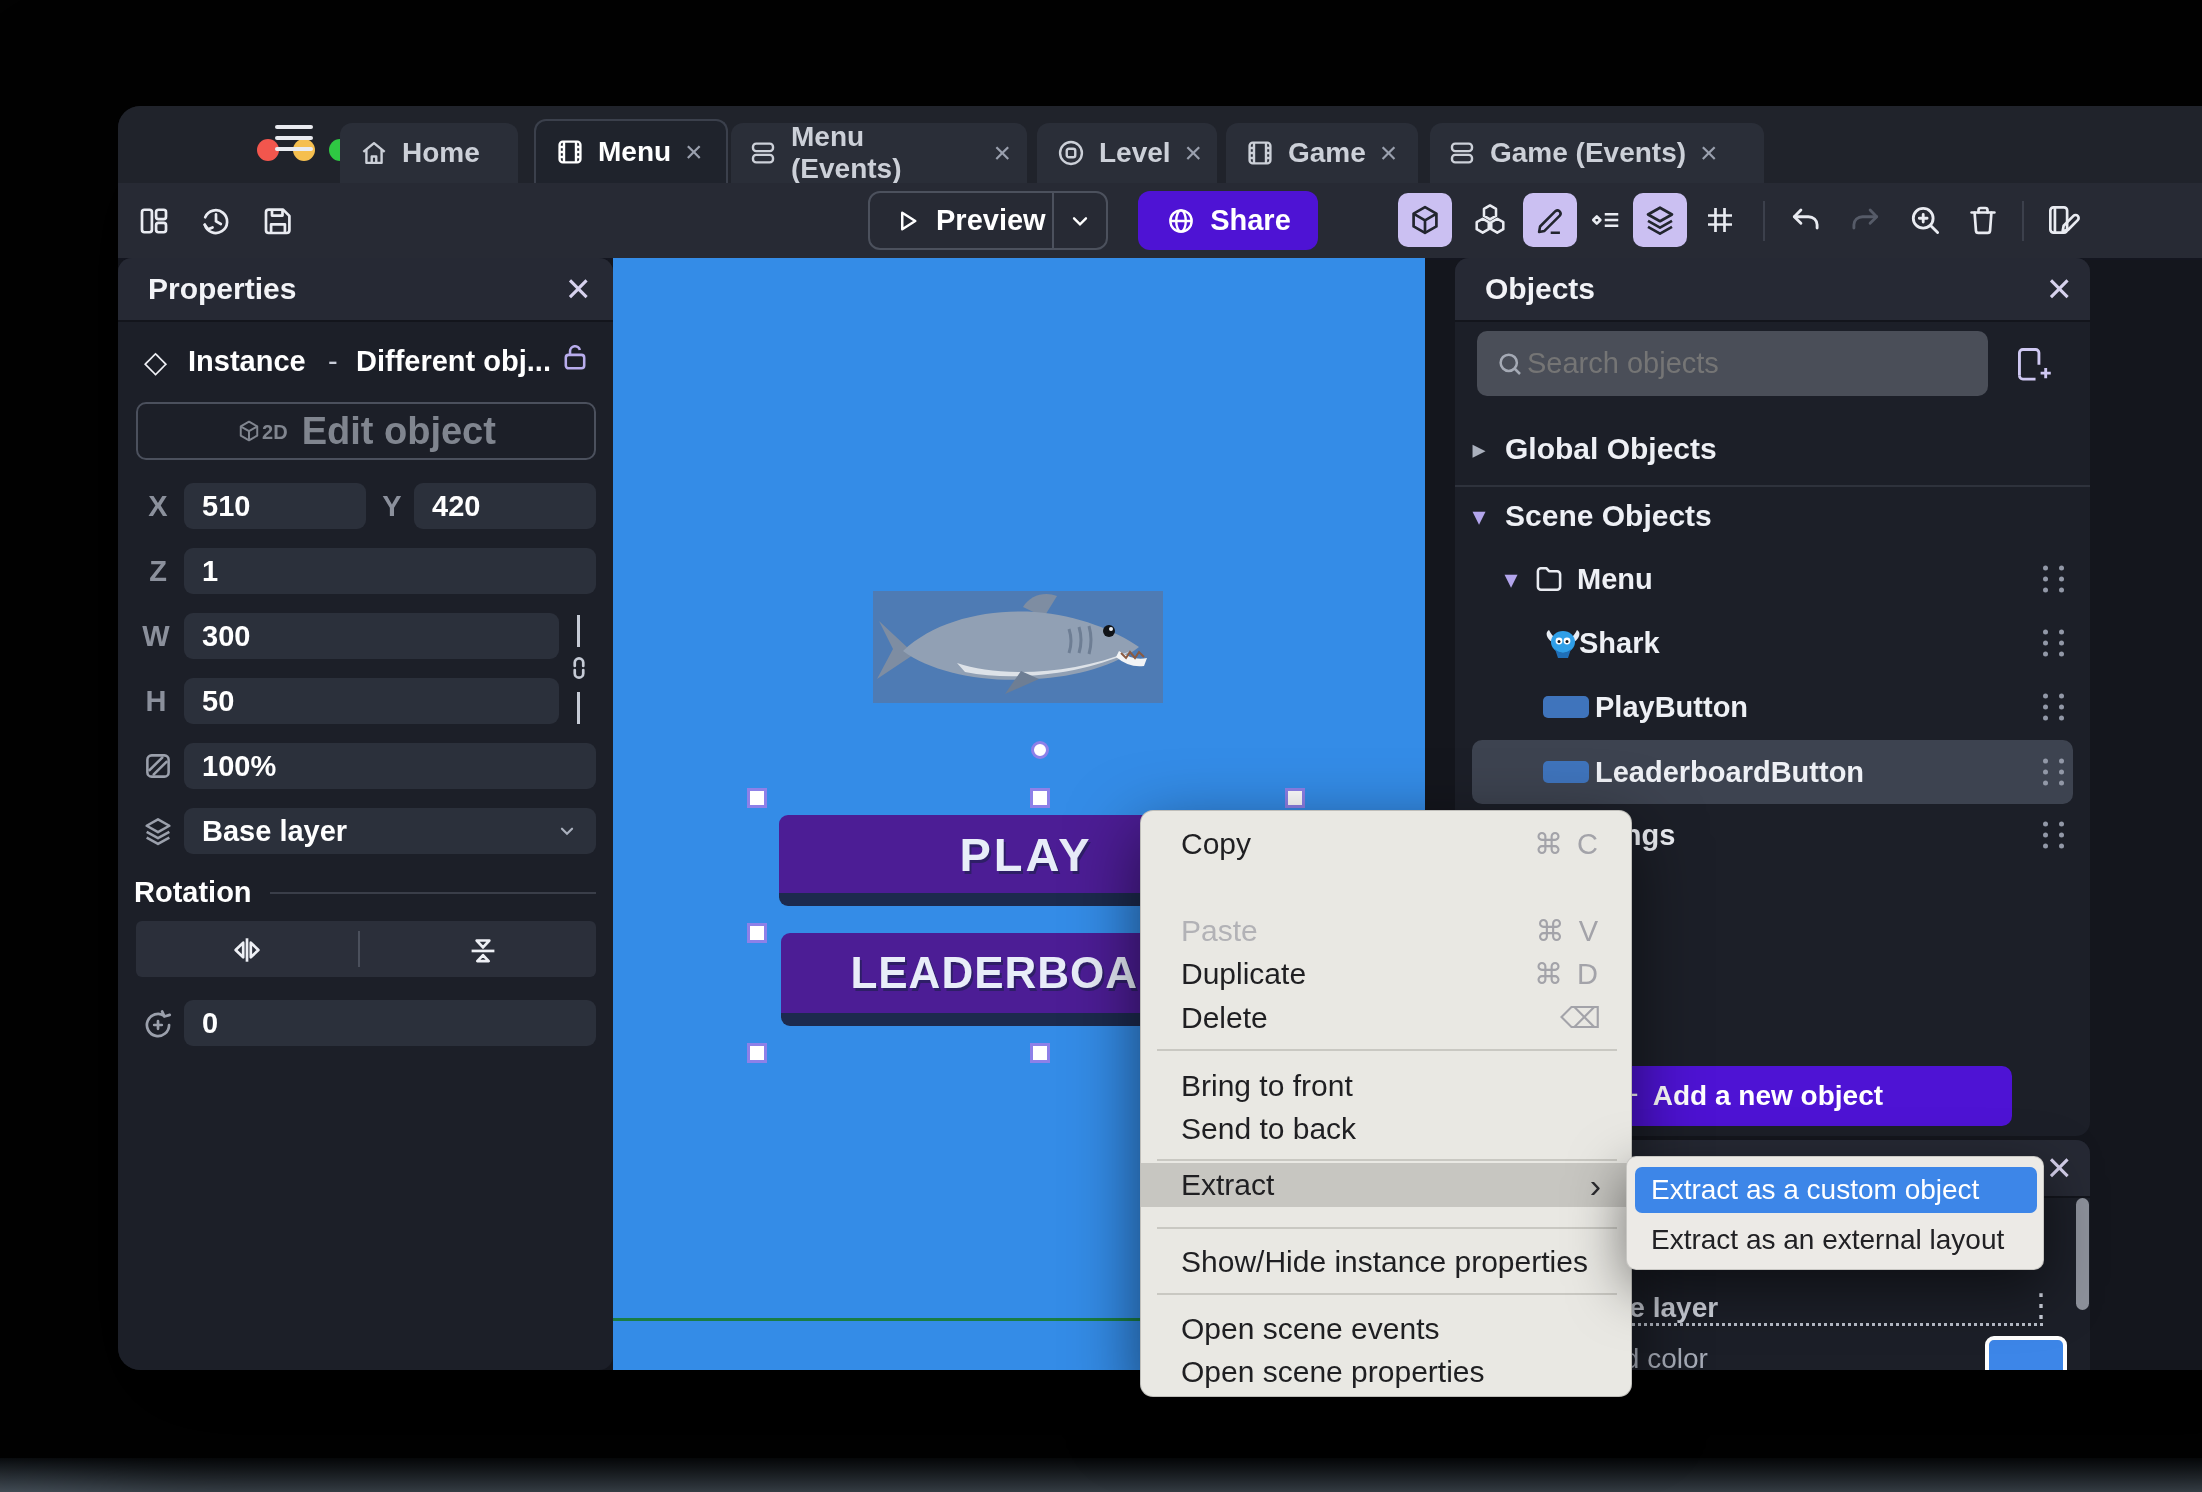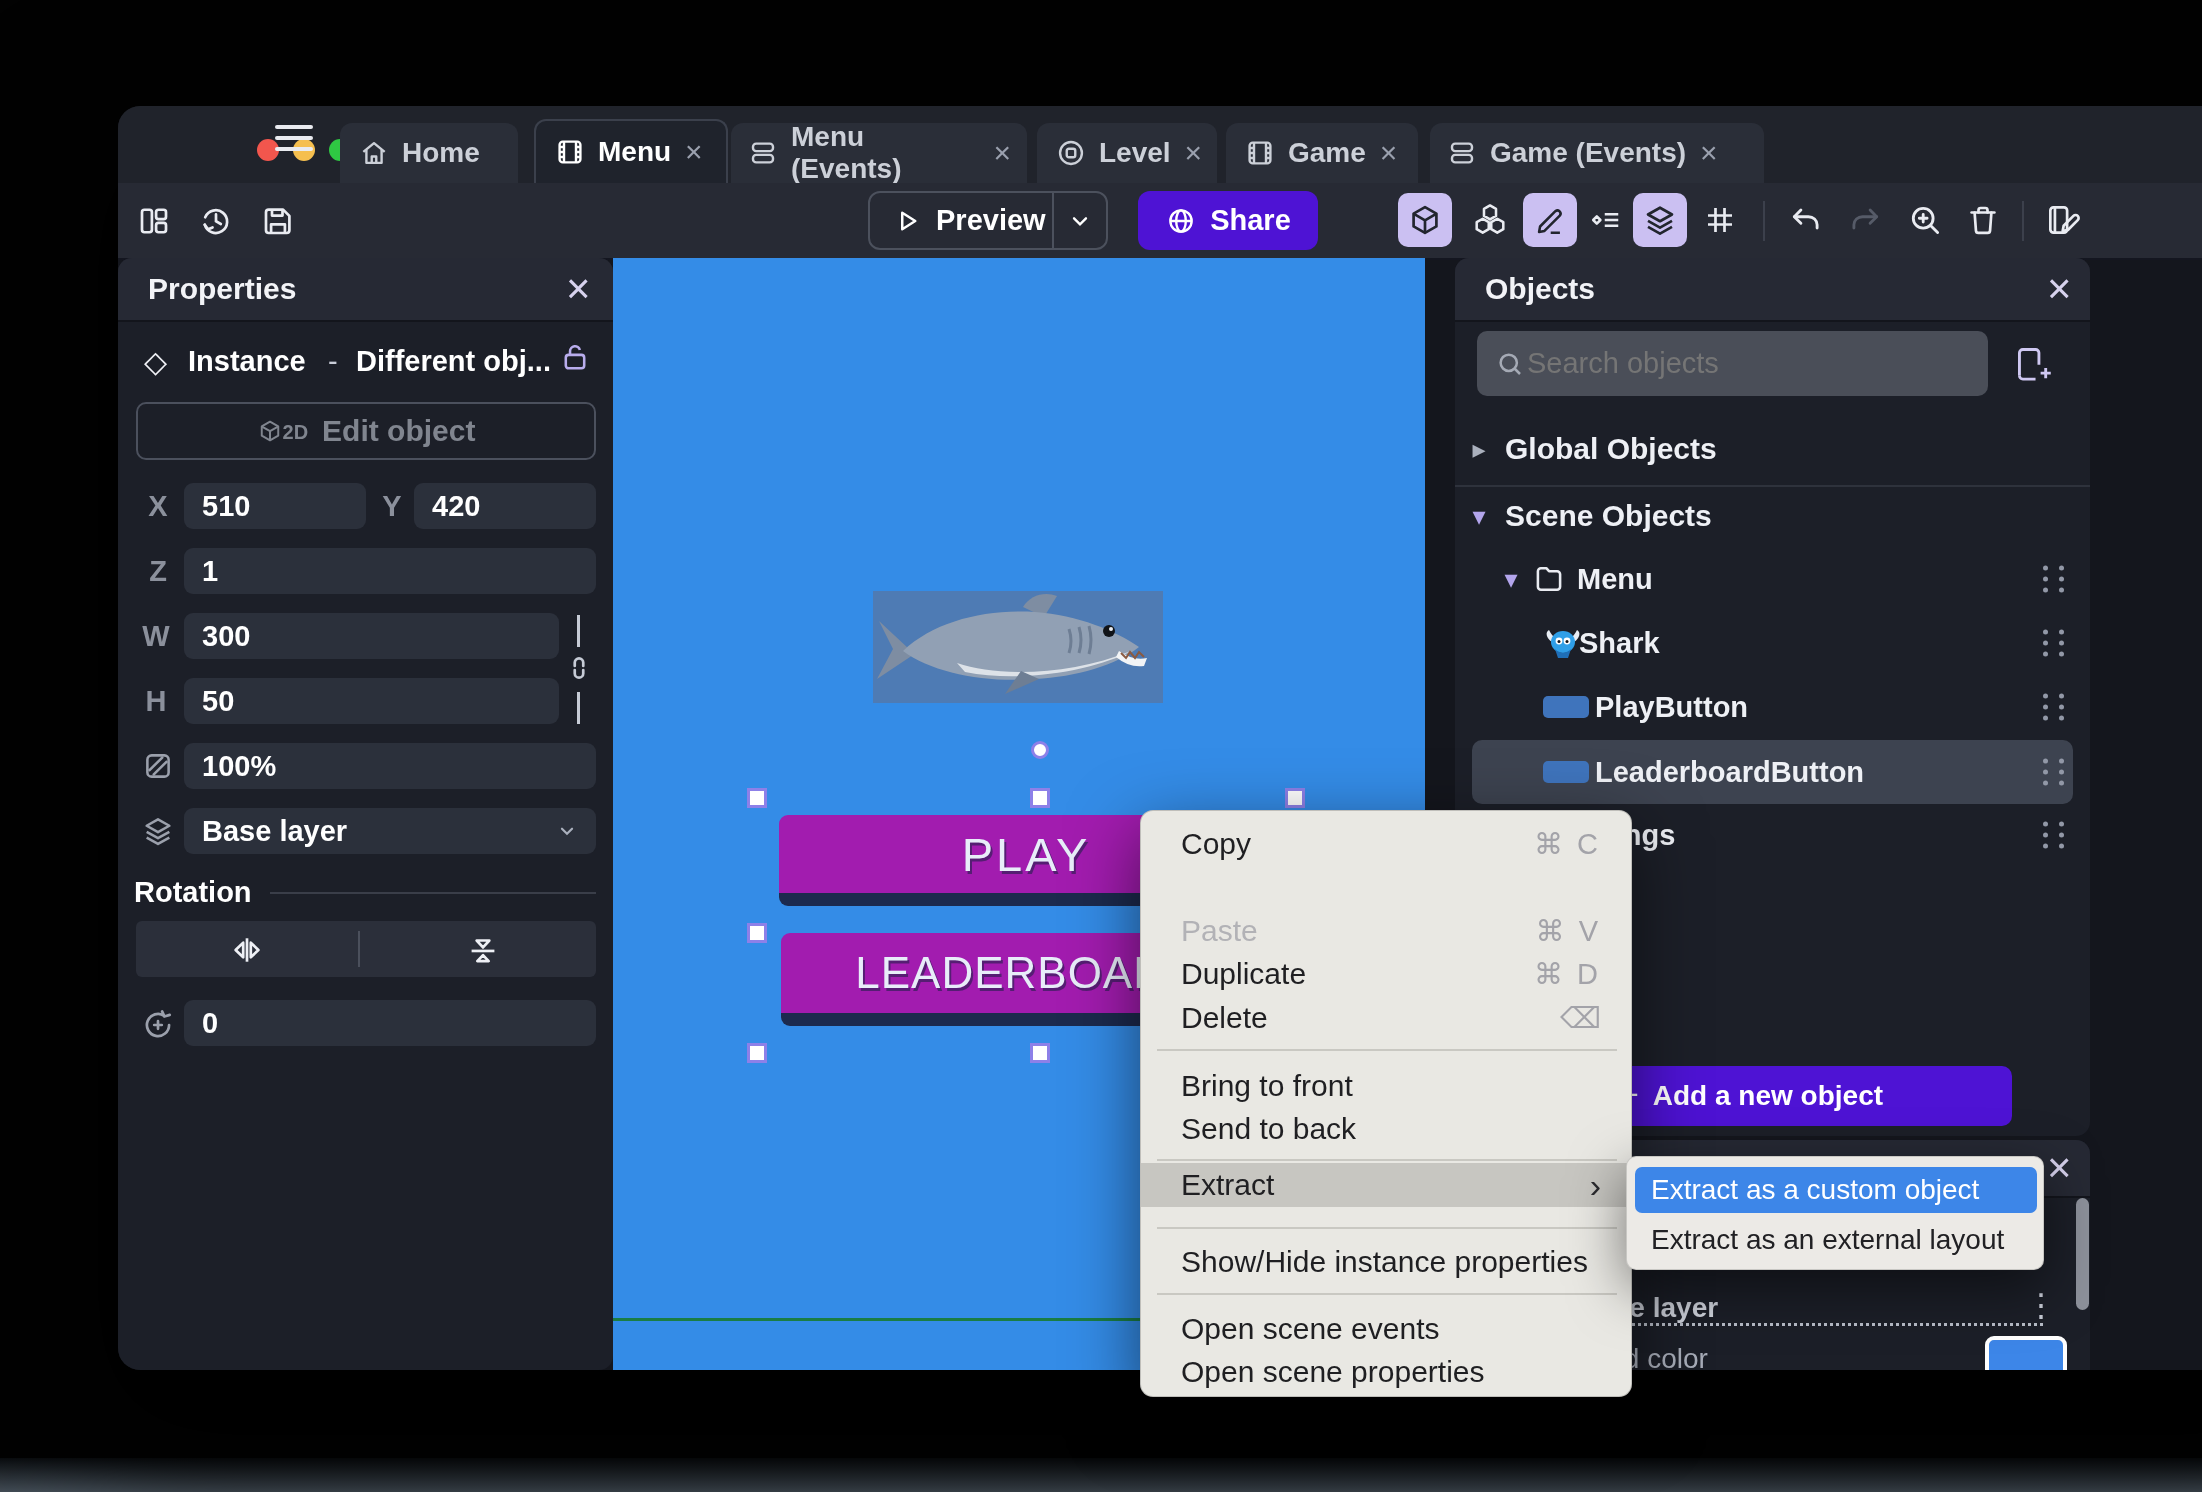--- a/index.html
+++ b/index.html
@@ -40,22 +40,22 @@
   .submenu{position:absolute;left:1626px;top:1156px;width:418px;height:114px;background:#eceae6;
      border-radius:10px;box-shadow:0 18px 55px rgba(0,0,0,.5);border:1px solid rgba(0,0,0,.15);box-sizing:border-box;}
   .smrow{position:absolute;left:8px;width:402px;height:46px;display:flex;align-items:center;
      padding:0 16px;box-sizing:border-box;font-size:28px;border-radius:7px;color:#212124;}
   .smrow.hl{background:#3d86e8;color:#fff;}
   .handle{position:absolute;width:20px;height:20px;background:#fff;border:3px solid #8d80e8;box-sizing:border-box;}
   .treelbl{position:absolute;transform:translateY(-50%);font-size:29px;font-weight:600;color:#eef0f5;}
   .dots6{position:absolute;transform:translate(-50%,-50%);display:grid;grid-template-columns:8px 8px;grid-gap:6px 8px;}
   .dots6 i{width:5px;height:5px;border-radius:50%;background:#9298a7;}
   .tri{position:absolute;transform:translate(-50%,-50%);font-size:26px;}
-  .gamebtn{position:absolute;background:#a21caf;border-radius:9px;border-bottom:13px solid #1c2a4e;
-     display:flex;align-items:center;justify-content:center;color:#e8edf9;font-weight:400;
+  .gamebtn{position:absolute;background:#4c1d95;border-radius:9px;border-bottom:13px solid #1c2a4e;
+     display:flex;align-items:center;justify-content:center;color:#e8edf9;font-weight:700;
      text-shadow:2px 3px 0 rgba(21,33,66,.55);box-sizing:content-box;}
 </style>
 </head>
 <body>
 
 <div class="stage">
   <div class="desktop-edge"></div>
 
   <div class="window">
 
@@ -297,21 +297,21 @@
         </span>
 
       <div class="abs" style="left:18px;top:144px;width:460px;height:58px;border:2px solid #4b505d;border-radius:10px;box-sizing:border-box;display:flex;align-items:center;justify-content:center;gap:14px">
         <span style="display:flex;align-items:flex-end">
             <svg width="26" height="26" viewBox="0 0 24 24" fill="none" stroke="#80858f" stroke-width="1.8" stroke-linejoin="round">
               <path d="M12 3.4 19.6 7.7v8.6L12 20.6 4.4 16.3V7.7Z"></path>
               <path d="M4.6 7.9 12 12.2l7.4-4.3M12 12.2v8.2"></path>
             </svg>
             <span style="font-size:20px;color:#80858f;font-weight:700">2D</span>
           </span>
-        <span style="font-size:30px;font-weight:700;color:#80858f">Edit object</span>
+        <span style="font-size:38px;font-weight:700;color:#80858f">Edit object</span>
       </div>
 
       <span class="lbl" style="left:40px;top:248px">X</span>
       <input class="fld" style="left: 66px; top: 225px; width: 182px; height: 46px;" readonly="" value="510">
       <span class="lbl" style="left:274px;top:248px">Y</span>
       <input class="fld" style="left: 296px; top: 225px; width: 182px; height: 46px;" readonly="" value="420">
 
       <span class="lbl" style="left:40px;top:313px">Z</span>
       <input class="fld" style="left: 66px; top: 290px; width: 412px; height: 46px;" readonly="" value="1">
 

